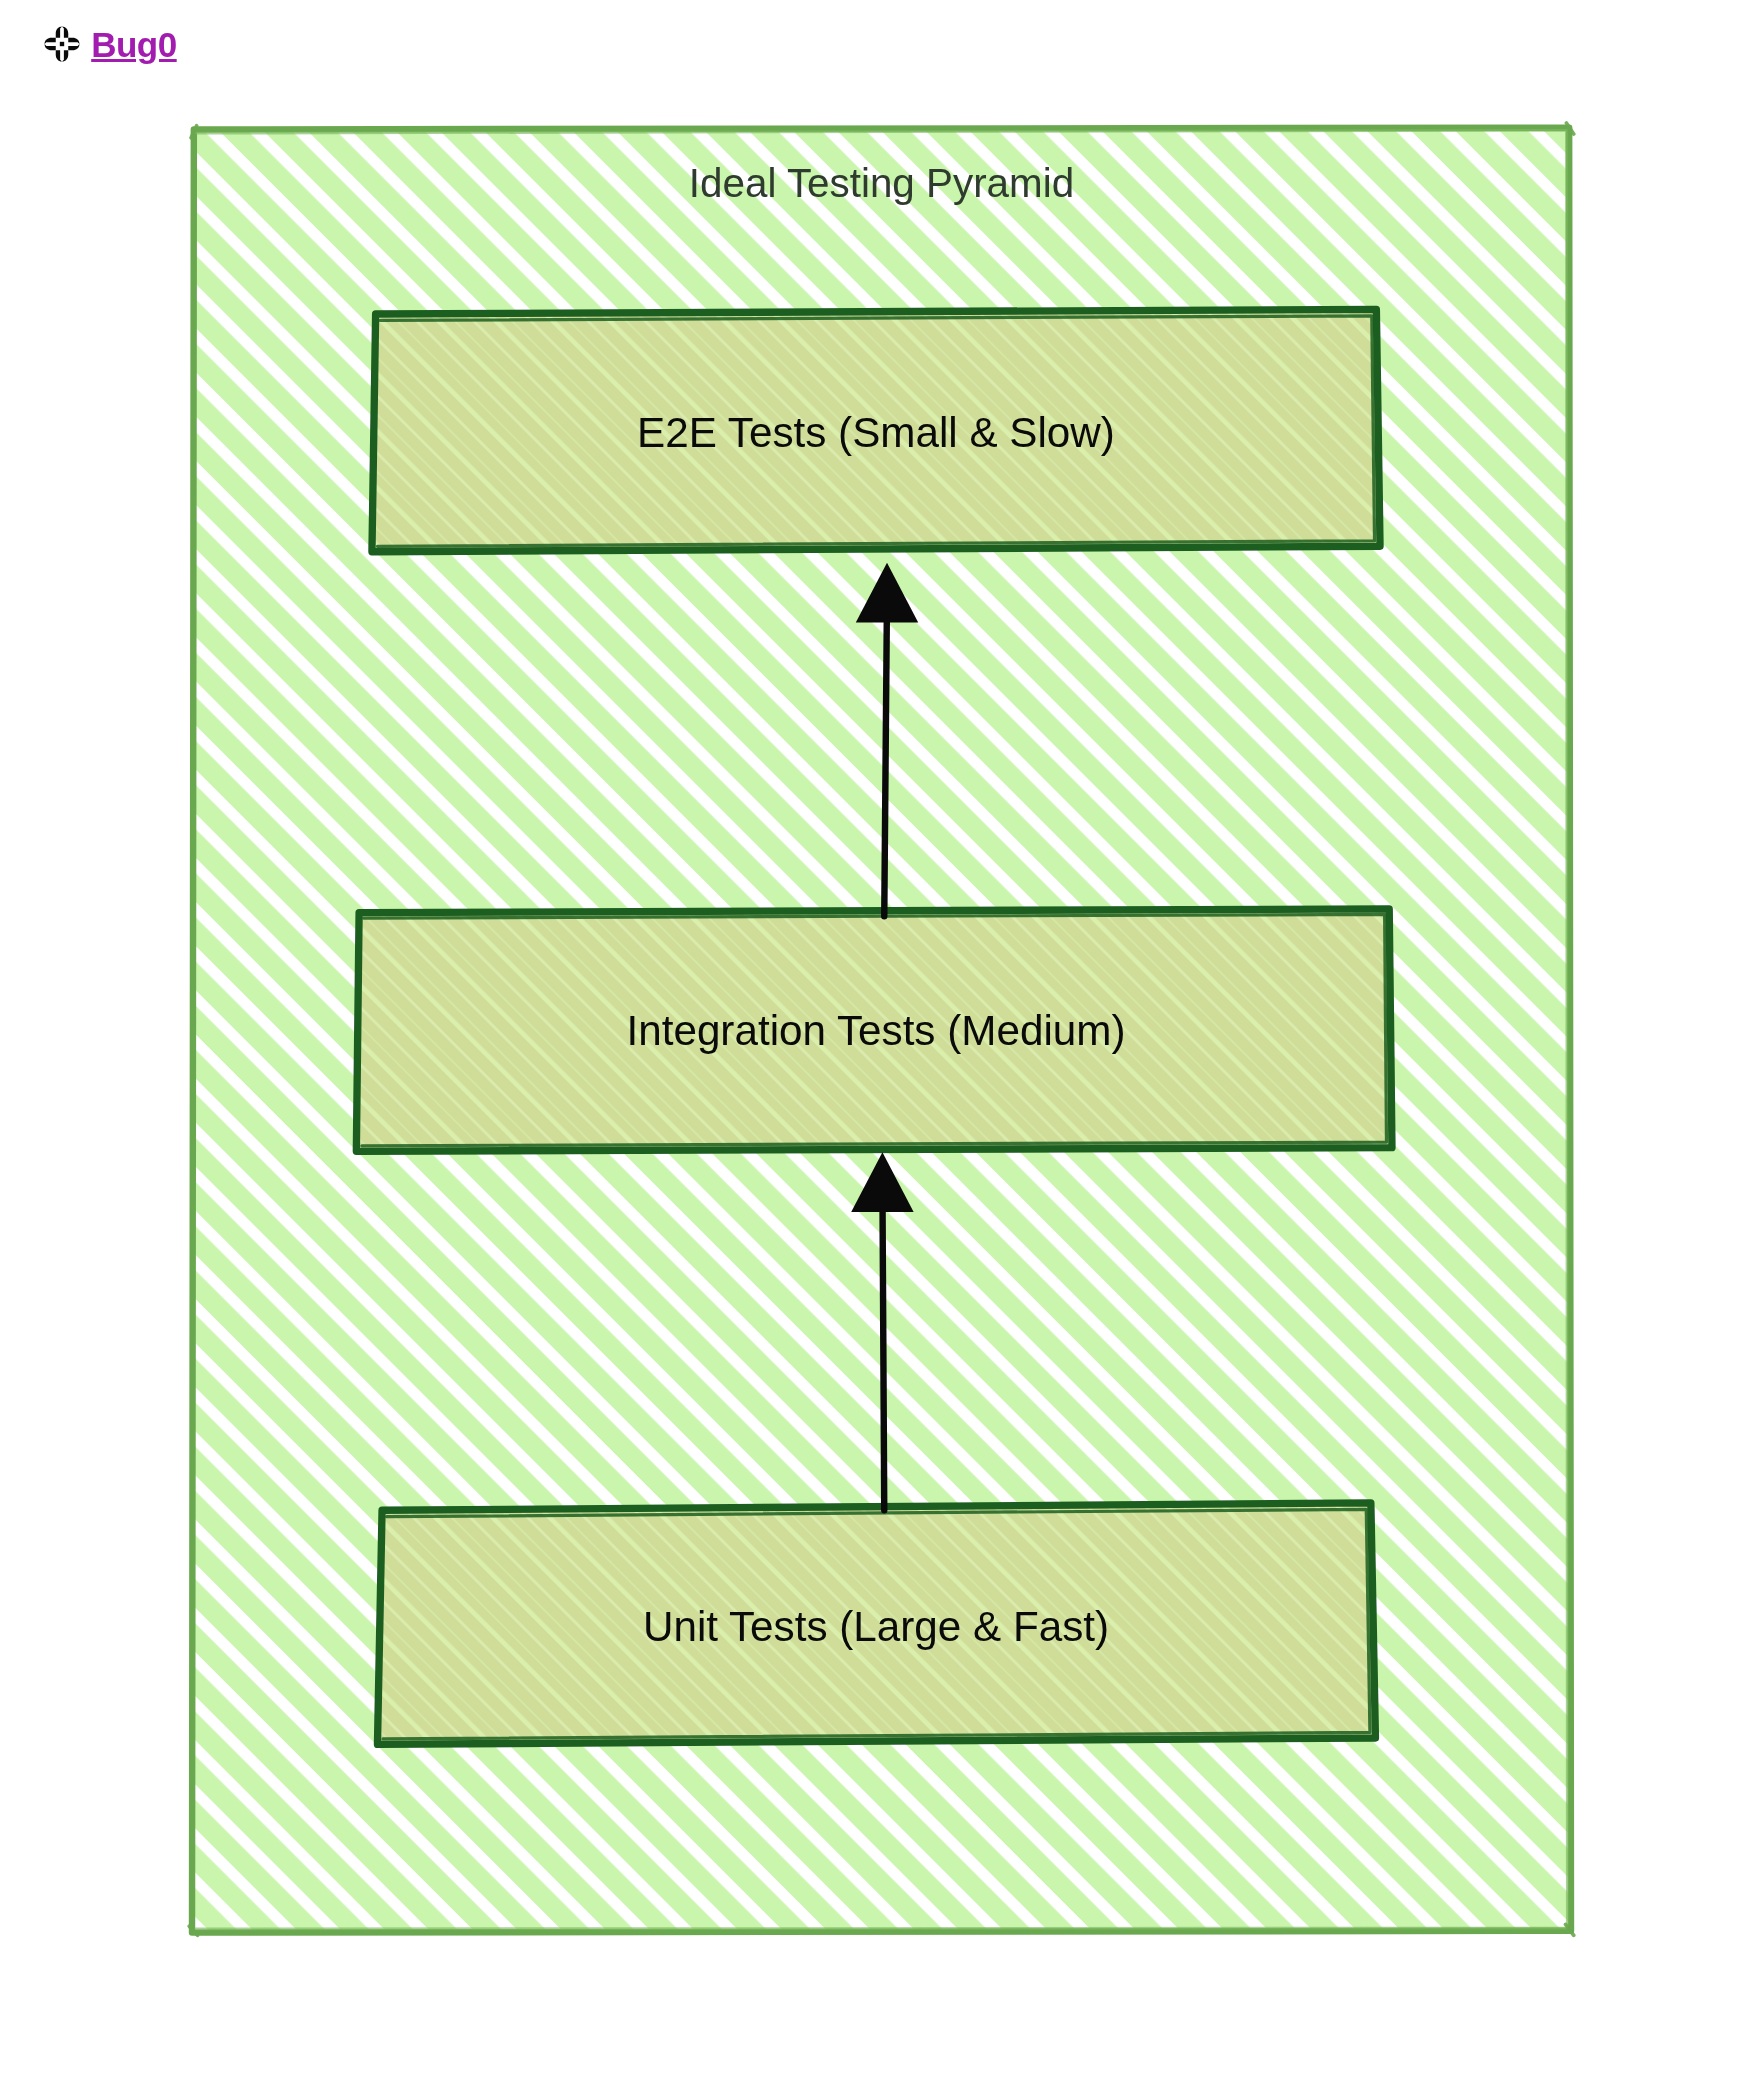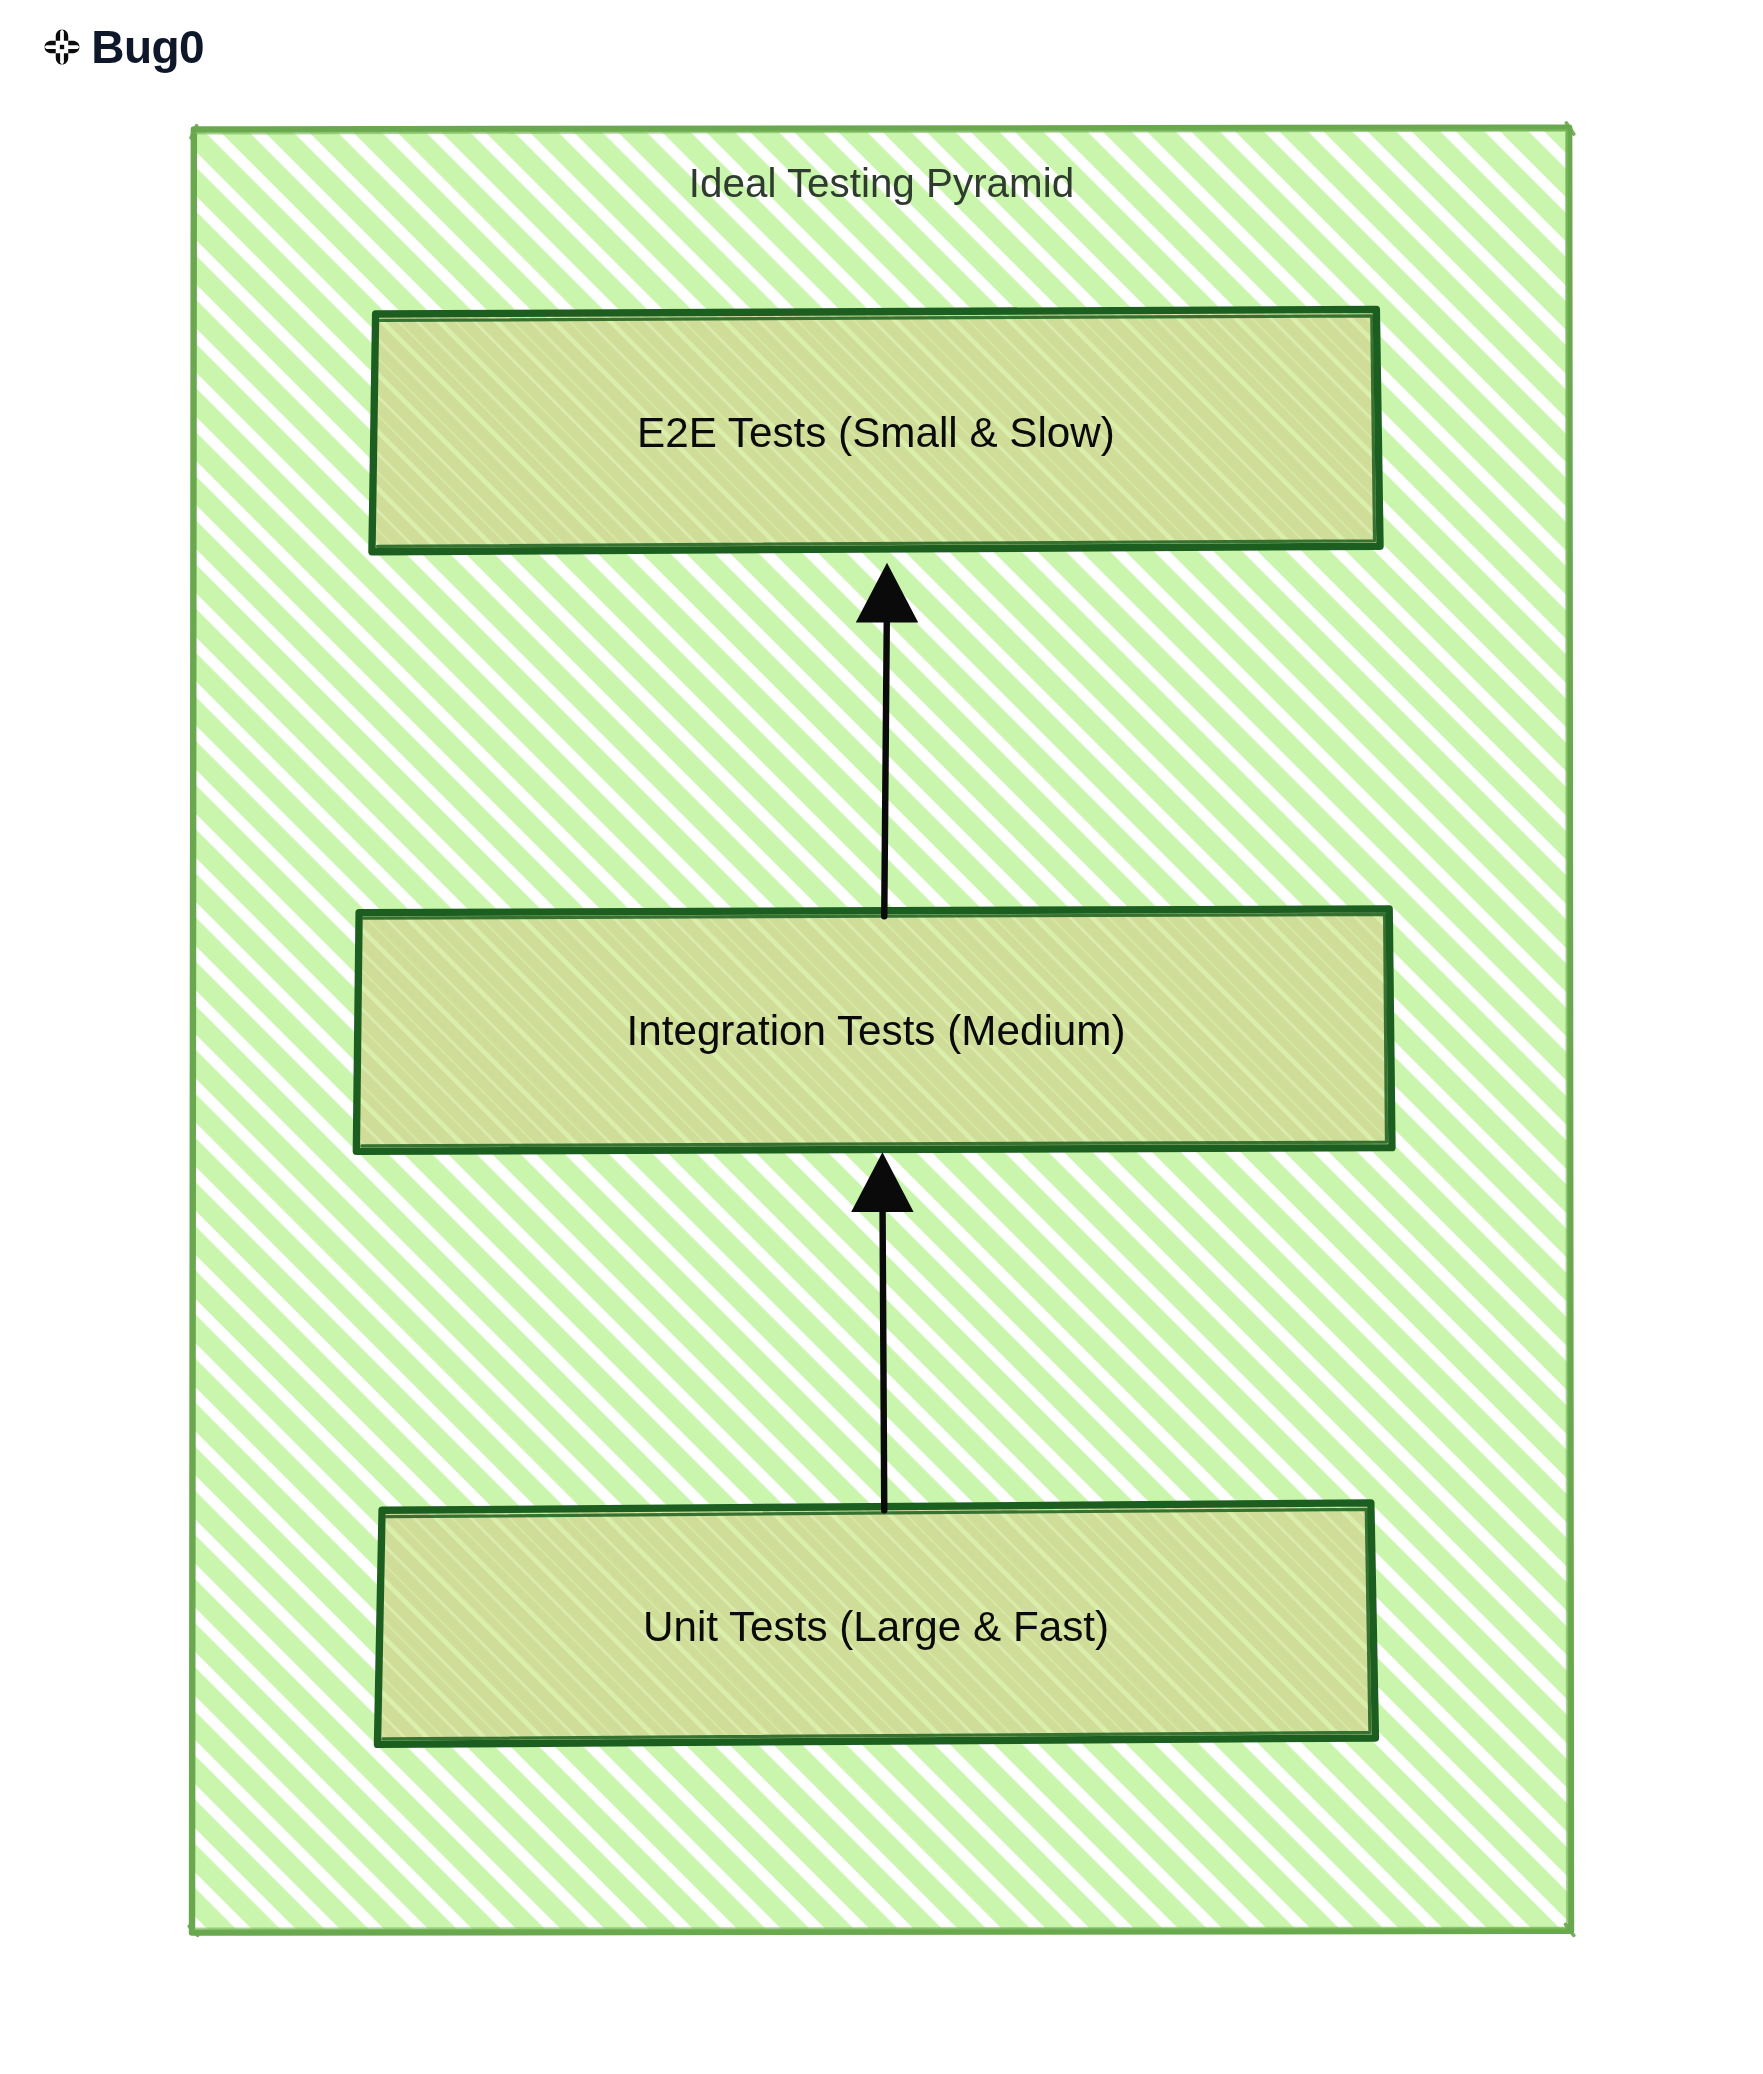--- a/index.html
+++ b/index.html
@@ -10,23 +10,24 @@
   }
   #stage{position:absolute;left:0;top:0;width:1763px;height:2074px;}
 
   
   .brand{
     position:absolute;left:42px;top:24px;
     display:flex;align-items:center;gap:9.2px;
   }
   .brand-mark{width:40px;height:40px;display:block;}
   .brand-word{
-    font-size:46px;font-weight:700;color:#0f172a;
+    font-size:35px;font-weight:700;color:#a21caf;
     letter-spacing:-0.5px;line-height:1;
     font-family:"Liberation Sans","DejaVu Sans",sans-serif;
+    text-decoration:underline;
   }
 
   
   #diagram{position:absolute;left:0;top:0;width:1763px;height:2074px;}
 
   .dg-title{
     font-size:44px;fill:#2f3b2f;
     font-family:"Liberation Sans","DejaVu Sans",sans-serif;
   }
   .node-label{

